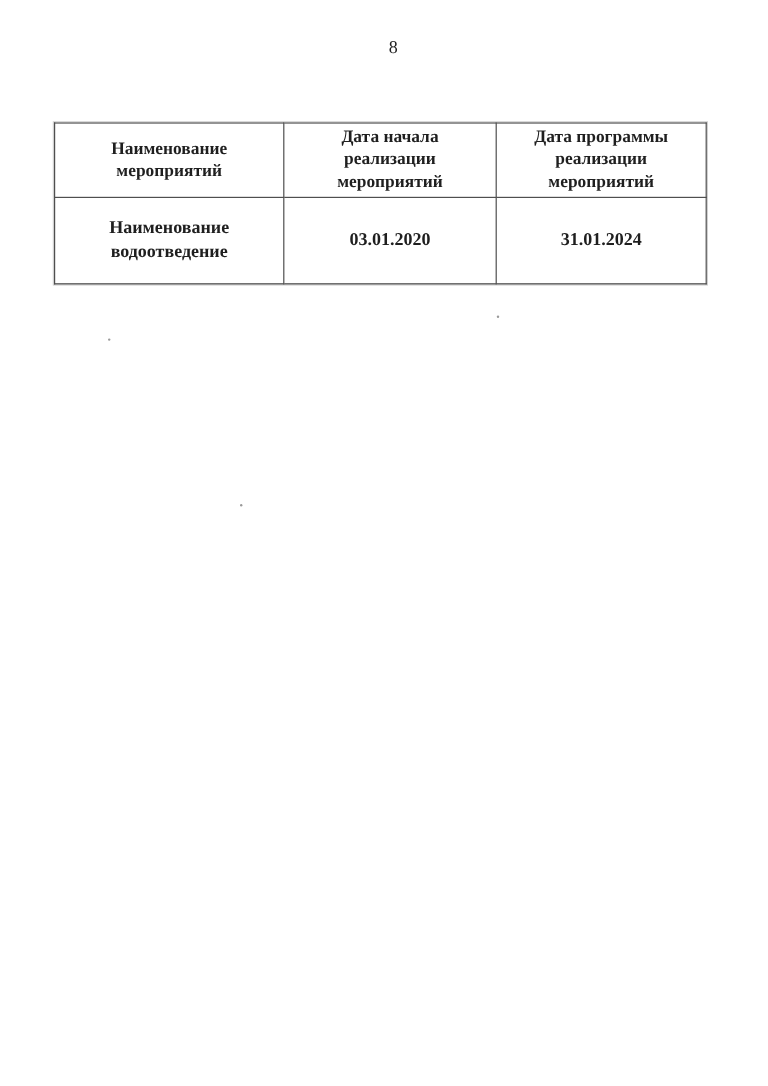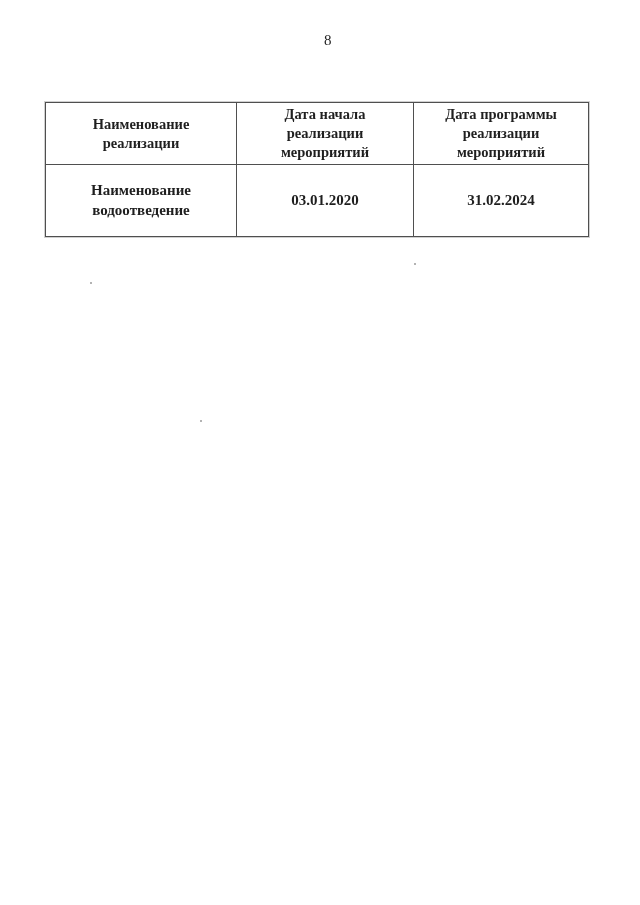--- a/index.html
+++ b/index.html
@@ -85,40 +85,40 @@
   <table class="schedule-table">
     <colgroup>
       <col class="col-name">
       <col class="col-start">
       <col class="col-end">
     </colgroup>
     <thead>
       <tr class="header-row">
         <th>
           <span class="cell-line">Наименование</span>
-          <span class="cell-line">реализации</span>
+          <span class="cell-line">мероприятий</span>
         </th>
         <th>
           <span class="cell-line">Дата начала</span>
           <span class="cell-line">реализации мероприятий</span>
         </th>
         <th>
           <span class="cell-line">Дата программы</span>
           <span class="cell-line">реализации мероприятий</span>
         </th>
       </tr>
     </thead>
     <tbody>
       <tr class="data-row">
         <td>
           <span class="cell-line">Наименование</span>
           <span class="cell-line">водоотведение</span>
         </td>
         <td>03.01.2020</td>
-        <td>31.02.2024</td>
+        <td>31.01.2024</td>
       </tr>
     </tbody>
   </table>
 
   <div class="speck" style="top:282px; left:90px;"></div>
   <div class="speck" style="top:263px; left:414px;"></div>
   <div class="speck" style="top:420px; left:200px;"></div>
 
 </div>
 

